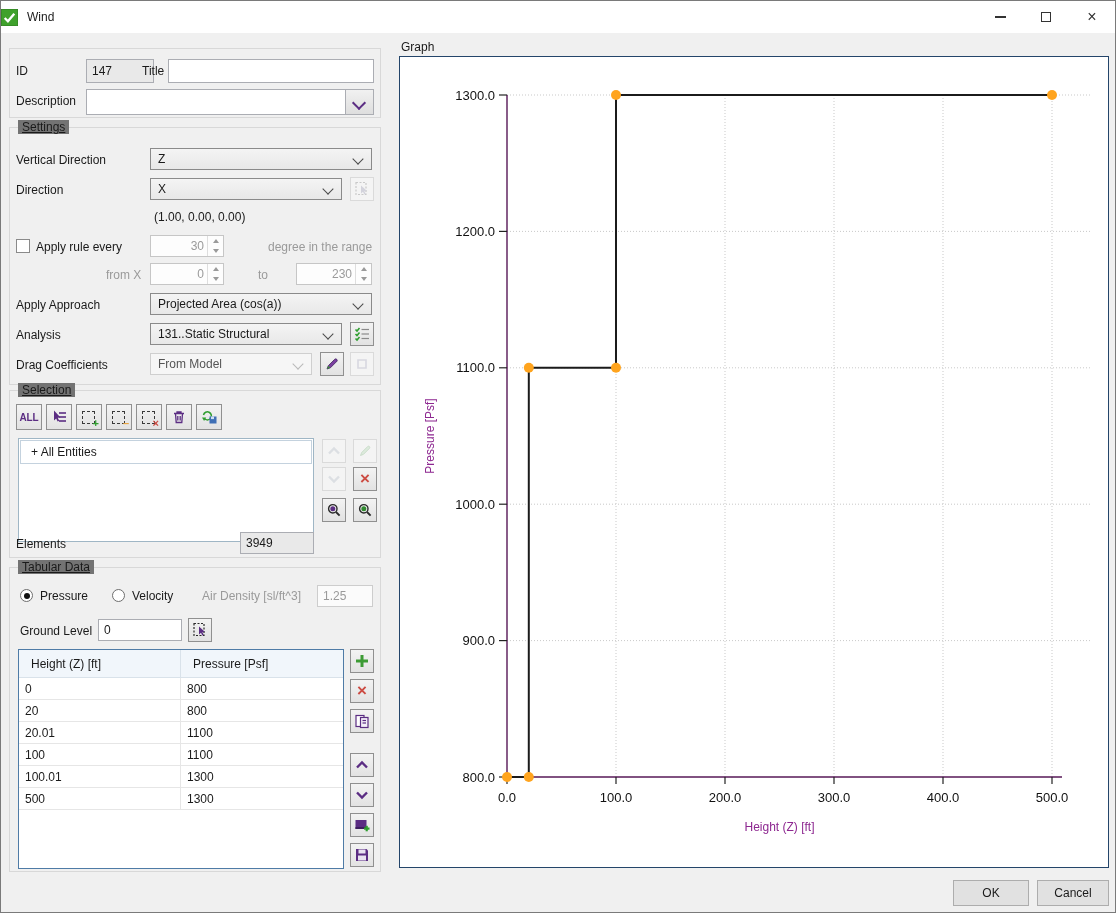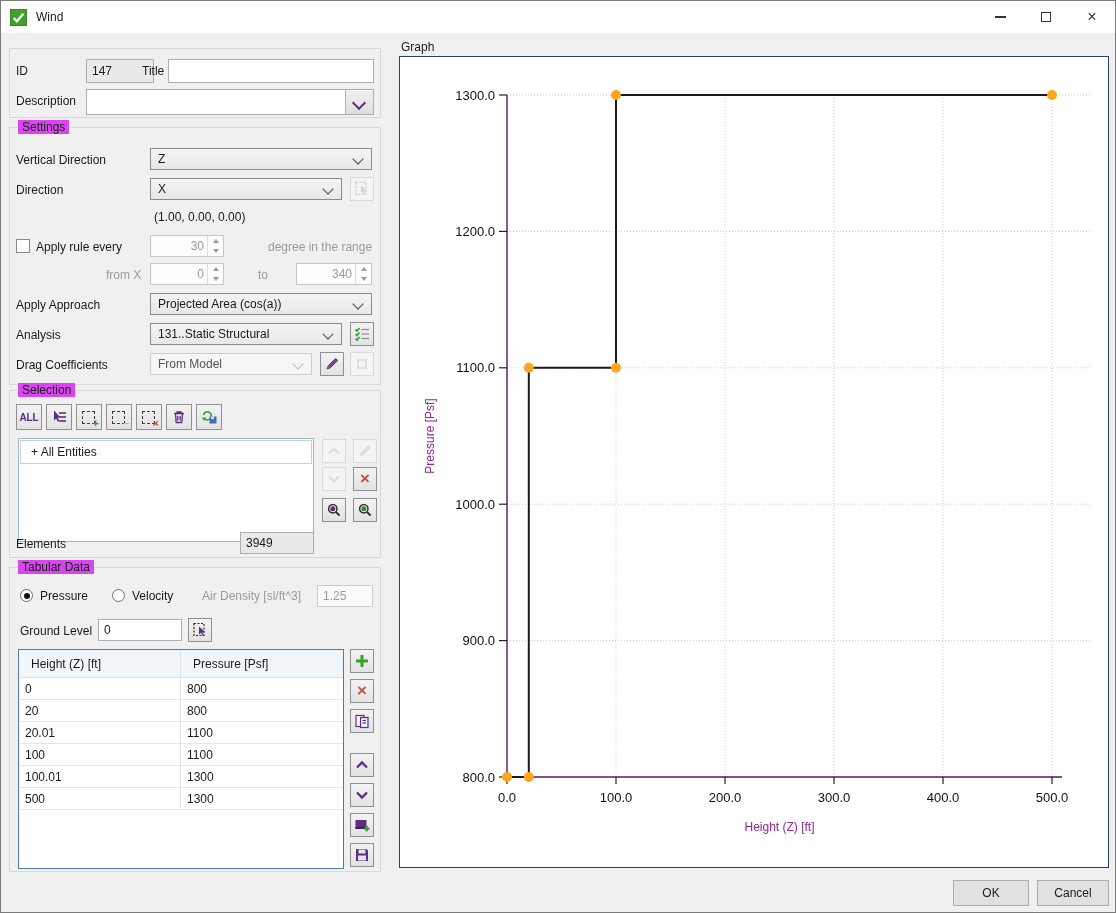--- a/index.html
+++ b/index.html
@@ -1,30 +1,30 @@
 <!DOCTYPE html>
 <html><head>
 <meta charset="utf-8">
 <style>
   html,body{margin:0;padding:0;background:#cfcfcf;}
   .window{position:relative;width:1116px;height:913px;background:#f0f0f0;border:1px solid #7a7a7a;
     box-sizing:border-box;font-family:"Liberation Sans",sans-serif;font-size:12px;color:#1a1a1a;overflow:hidden;}
   
-  .titlebar{height:32px;background:#ffffff;display:flex;align-items:center;padding-left:9px;}
+  .titlebar{height:32px;background:#ffffff;display:flex;align-items:center;}
   .app-icon{width:17px;height:17px;display:inline-block;}
   .title{margin-left:9px;font-size:12px;}
   .win-controls{margin-left:auto;display:flex;height:32px;}
   .win-btn{width:46px;height:32px;display:flex;align-items:center;justify-content:center;}
   .glyph-min{width:11px;height:1.5px;background:#333;}
   .glyph-max{width:10px;height:10px;border:1.2px solid #333;box-sizing:border-box;}
   .glyph-close{font-size:16px;color:#333;line-height:1;}
   
   .body{position:relative;height:880px;}
   .panel{position:absolute;border:1px solid #d8d8d8;background:#f0f0f0;box-sizing:border-box;}
-  .grouplabel{position:absolute;top:-8px;left:8px;background:#d946ef;padding:0 4px;white-space:nowrap;}
+  .grouplabel{position:absolute;top:-8px;left:8px;background:#737373;padding:0 4px;white-space:nowrap;text-decoration:underline;}
   .lbl{position:absolute;white-space:nowrap;}
   .gray{color:#9a9a9a;}
   .inp{position:absolute;background:#fff;border:1px solid #abadb3;box-sizing:border-box;
     font-family:"Liberation Sans",sans-serif;font-size:12px;color:#1a1a1a;padding:0 5px;}
   .inp.ro{background:#e9e9e9;}
   .inp.dis{background:#fbfbfb;border-color:#cdcdcd;color:#9a9a9a;}
   .combo{position:absolute;height:22px;background:linear-gradient(#f4f4f4,#e8e8e8);border:1px solid #8a8a8a;
     box-sizing:border-box;display:flex;align-items:center;padding-left:7px;}
   .combo.dis{background:#f6f6f6;border-color:#cfcfcf;color:#555;}
   .chev{position:absolute;right:9px;top:6px;width:7px;height:7px;border-right:1.4px solid #4a4a4a;
@@ -143,21 +143,21 @@
       <span class="lbl gray" style="left:96px;top:140px;">from X</span>
       <div class="spin" style="left:140px;top:135px;width:74px;">
         <span class="spin-val">0</span>
         <span class="spin-btns">
             <span class="spin-up"></span>
             <span class="spin-dn"></span>
           </span>
       </div>
       <span class="lbl gray" style="left:248px;top:140px;">to</span>
       <div class="spin" style="left:286px;top:135px;width:76px;">
-        <span class="spin-val">340</span>
+        <span class="spin-val">230</span>
         <span class="spin-btns">
             <span class="spin-up"></span>
             <span class="spin-dn"></span>
           </span>
       </div>
 
       <span class="lbl" style="left:6px;top:170px;">Apply Approach</span>
       <div class="combo" style="left:140px;top:165px;width:222px;">
         <span>Projected Area (cos(a))</span>
         <span class="chev"></span>

